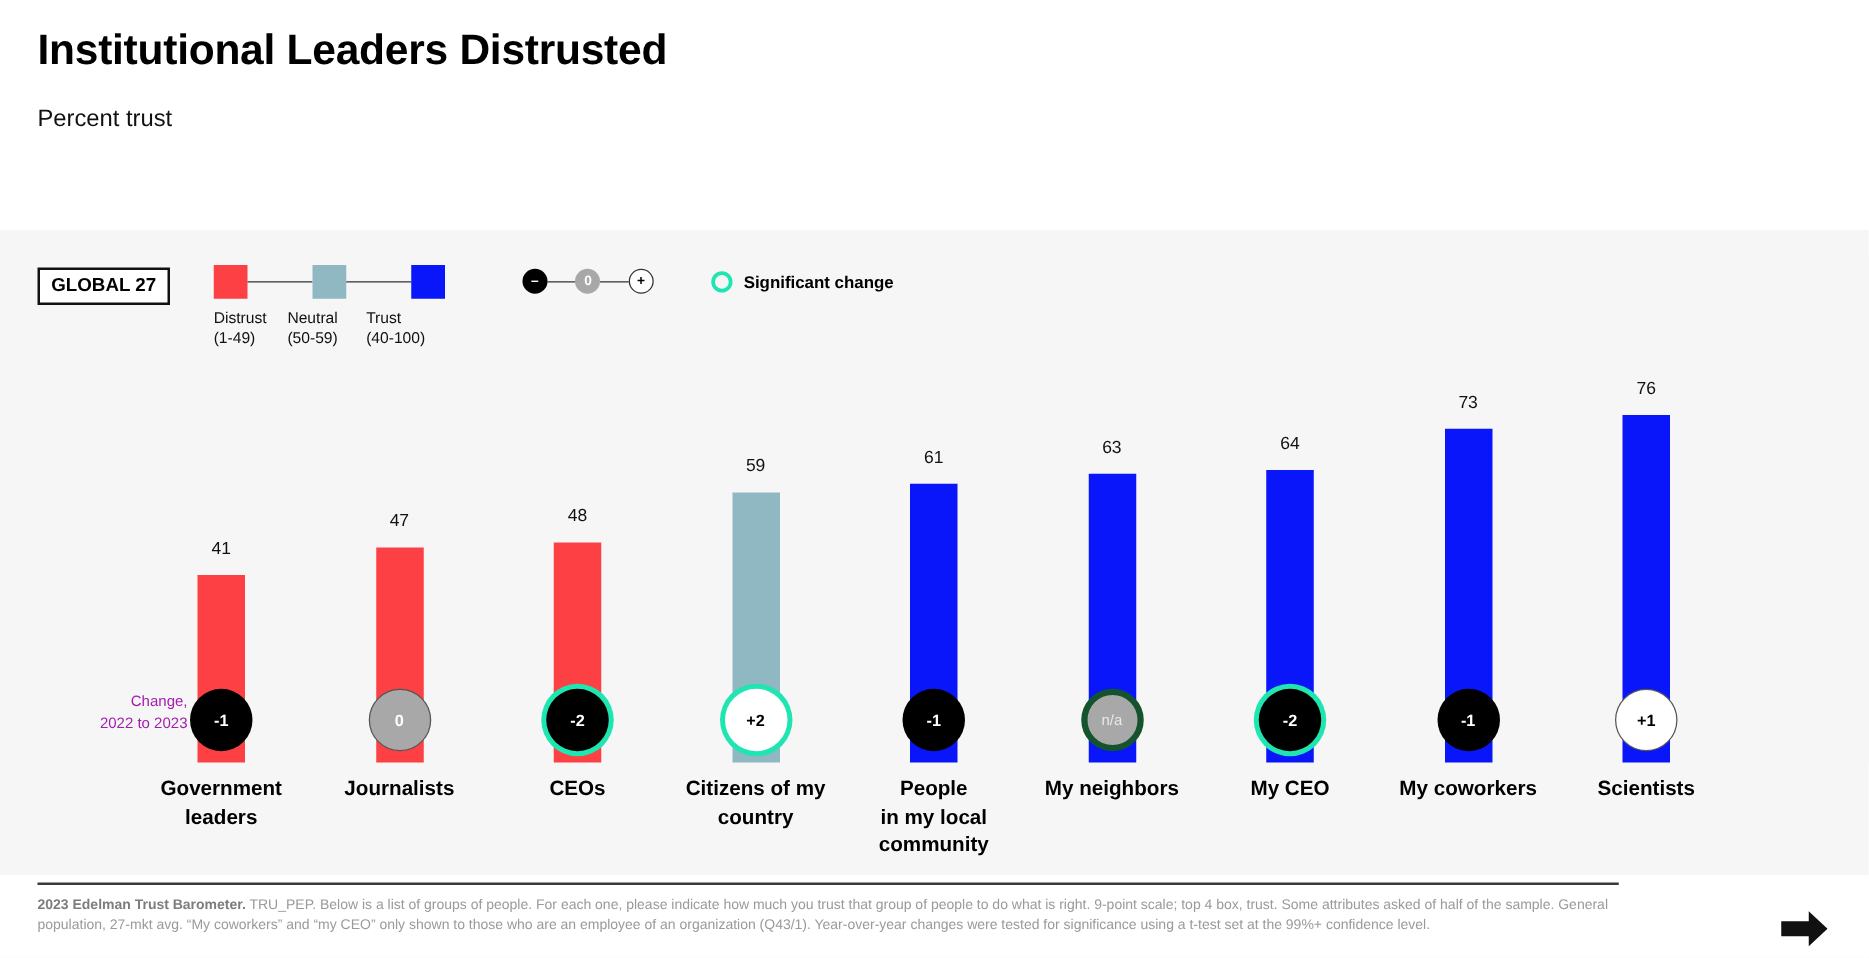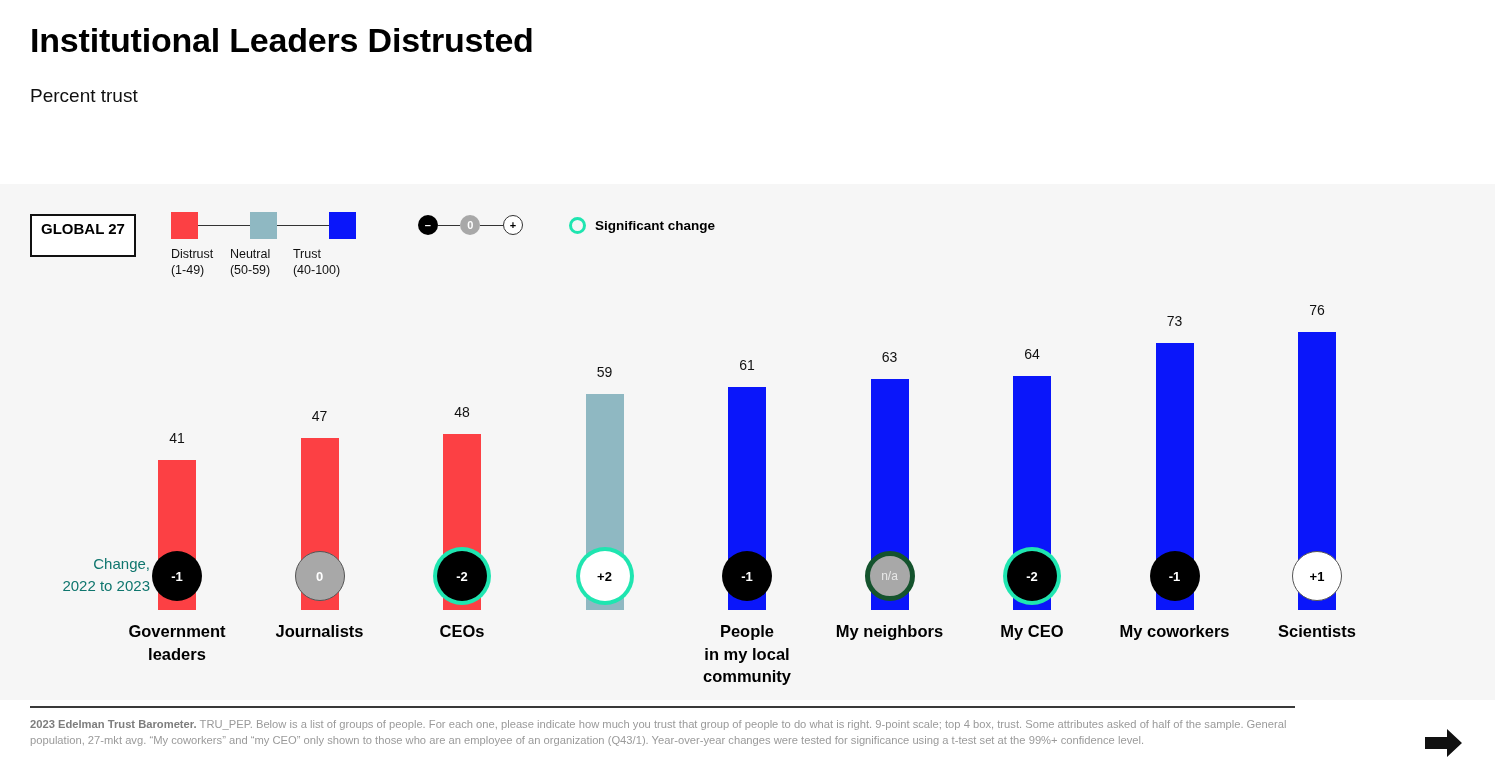--- a/index.html
+++ b/index.html
@@ -25,21 +25,21 @@
     background: #f6f6f6;
   }
 
   
   .legend { position: absolute; left: 30px; top: 24px; height: 90px; }
   .legend-row { display: flex; align-items: flex-start; }
 
   .global-badge {
     border: 2px solid #111; background: #ffffff;
     font-size: 15px; font-weight: bold; color: #000;
-    padding: 5px 9px 19px 9px; line-height: 1;
+    padding: 5px 9px 6px 9px; line-height: 1;
     margin-top: 6px;
   }
 
   .scale-legend { margin-left: 35px; position: relative; width: 185px; }
   .scale-swatches { display: flex; align-items: center; height: 34px; }
   .sw { width: 27px; height: 27px; flex: none; }
   .sw-line { height: 1px; background: #333; flex: 1 1 auto; }
   .scale-labels { display: flex; margin-top: 5px; }
   .scale-lab {
     font-size: 12.5px; color: #111; line-height: 1.25;
@@ -67,21 +67,21 @@
     border: 3px solid #1fe5b0; background: transparent; flex: none;
   }
   .sig-text { font-size: 13.5px; font-weight: bold; color: #000; margin-left: 9px; }
 
   
   .plot { position: absolute; left: 0; top: 0; width: 1495px; height: 516px; }
 
   .change-label {
     position: absolute; right: 1345px; top: 369px;
     width: 140px; text-align: right;
-    font-size: 15px; color: #0f766e; line-height: 1.45;
+    font-size: 12px; color: #a21caf; line-height: 1.45;
   }
 
   .bar-group { position: absolute; bottom: 90px; width: 150px; }
   .bar-value {
     position: absolute; left: 0; width: 150px; text-align: center;
     font-size: 14px; color: #111;
   }
   .bar {
     position: absolute; left: 56px; width: 38px; bottom: 0;
   }
@@ -206,20 +206,24 @@
           <div class="bar distrust" style="height: 176px;"></div>
           <div class="delta neg sig">-2</div>
           <div class="cat-label">
             <div>CEOs</div>
           </div>
         </div>
         <div class="bar-group" style="left: 529.5px; height: 216px;">
           <div class="bar-value" style="top: -30px;">59</div>
           <div class="bar neutral" style="height: 216px;"></div>
           <div class="delta pos sig">+2</div>
+          <div class="cat-label">
+            <div>Citizens of my</div>
+            <div>country</div>
+          </div>
         </div>
         <div class="bar-group" style="left: 672px; height: 223px;">
           <div class="bar-value" style="top: -30px;">61</div>
           <div class="bar trust" style="height: 223px;"></div>
           <div class="delta neg">-1</div>
           <div class="cat-label">
             <div>People</div>
             <div>in my local</div>
             <div>community</div>
           </div>

